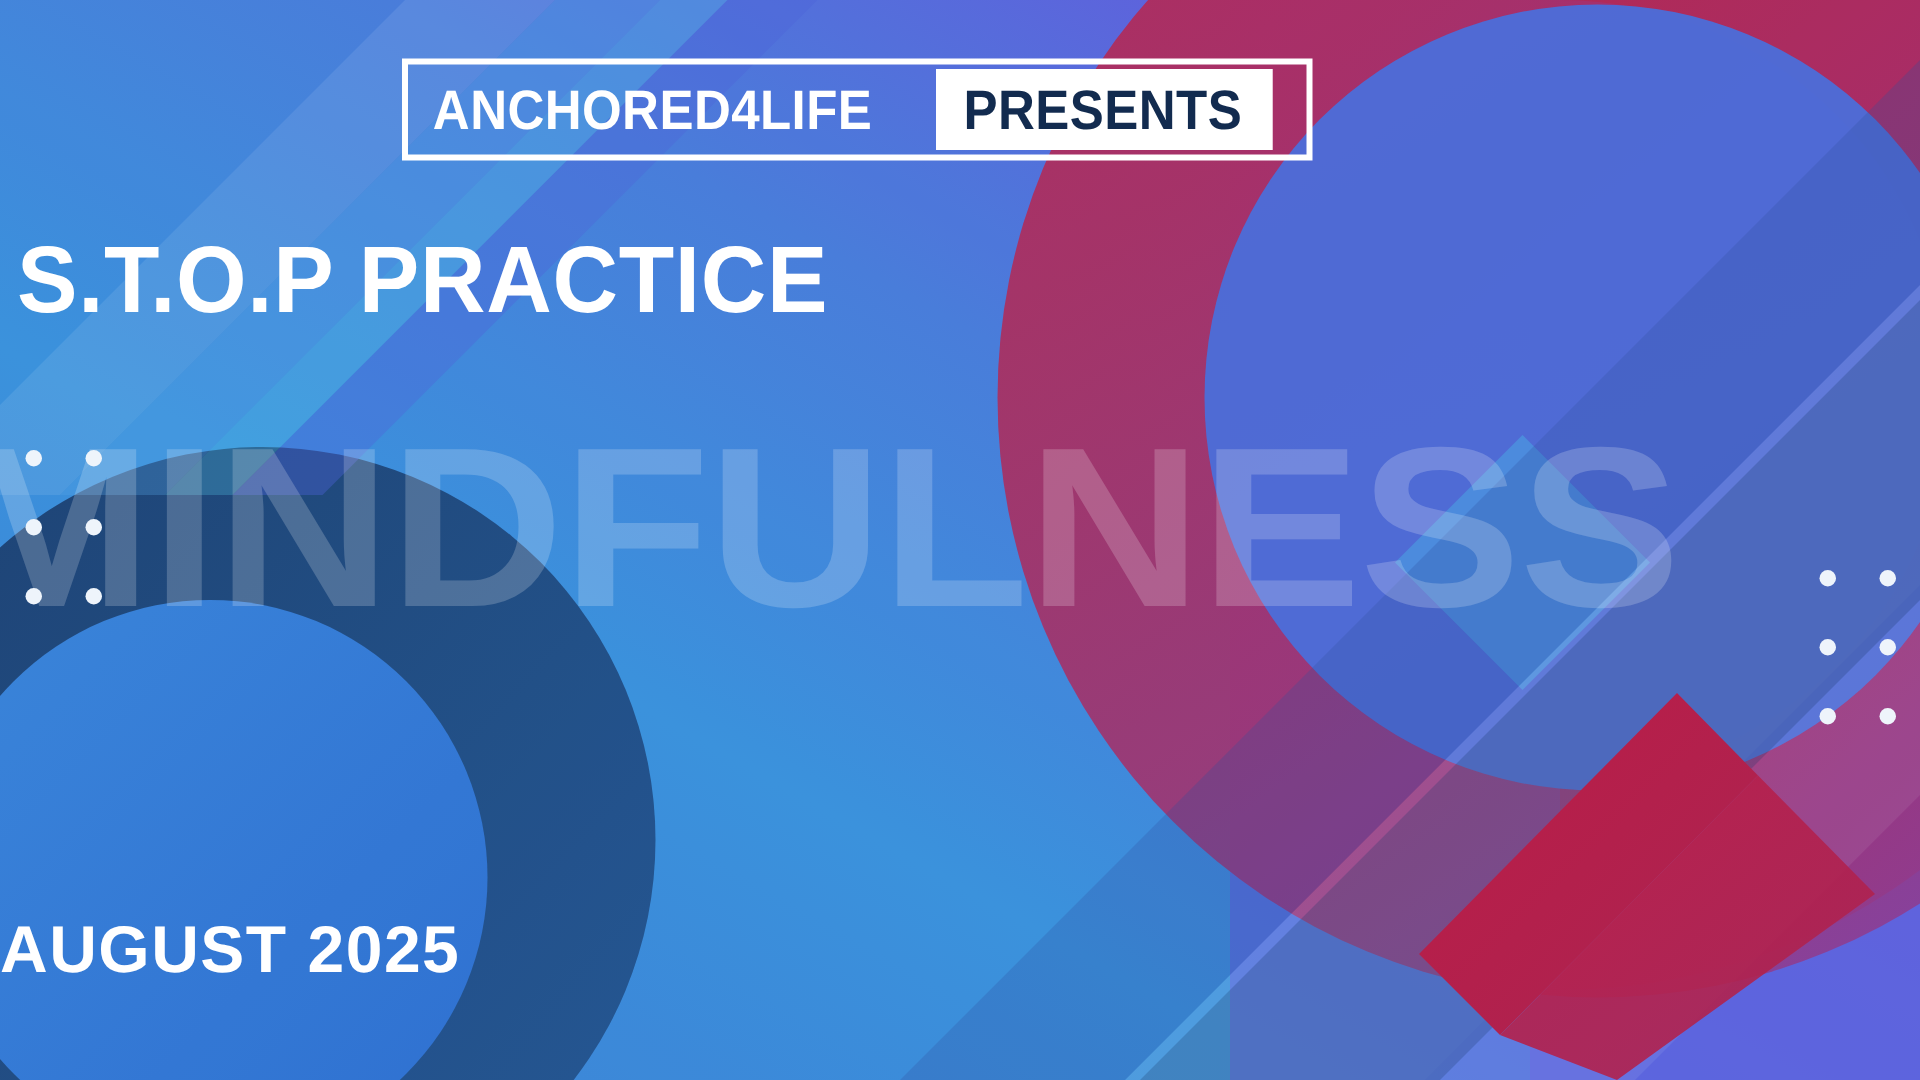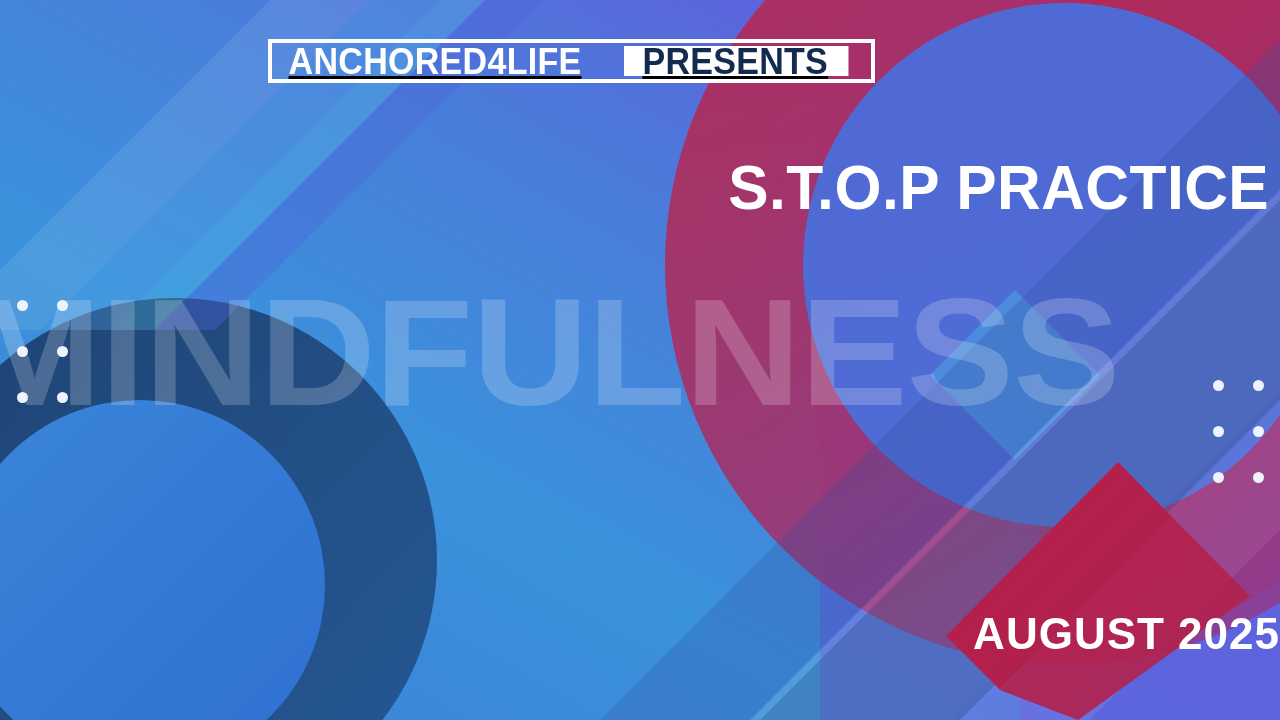--- a/index.html
+++ b/index.html
@@ -37,24 +37,23 @@
     height: 720px;
   }
 
   
   .presenter-bar {
     position: absolute;
     left: 268px;
     top: 39px;
     display: flex;
     align-items: stretch;
-    height: 44px;
+    height: 68px;
     border: 4px solid #ffffff;
     box-sizing: border-box;
-    text-decoration: underline;
   }
   .presenter-name {
     display: flex;
     align-items: center;
     padding: 0 16px 0 18px;
     font-size: 37px;
     font-weight: bold;
     letter-spacing: 0.3px;
     color: #ffffff;
     transform: scaleX(0.92);
@@ -77,21 +76,21 @@
     white-space: nowrap;
     line-height: 1;
   }
 
   
   .main-title {
     position: absolute;
     left: 0;
     right: 0;
     top: 112px;
-    text-align: right;
+    text-align: left;
     color: #ffffff;
     font-size: 63px;
     font-weight: bold;
     letter-spacing: 0.5px;
     line-height: 1.05;
     white-space: nowrap;
   }
   .main-title span {
     display: inline-block;
     transform: scaleX(0.96);
@@ -115,21 +114,21 @@
     display: inline-block;
     transform: scaleX(1.06);
   }
 
   
   .date-line {
     position: absolute;
     left: 0;
     right: 0;
     top: 612px;
-    text-align: right;
+    text-align: left;
     color: #ffffff;
     font-size: 44px;
     font-weight: bold;
     letter-spacing: 1px;
     line-height: 1;
     white-space: nowrap;
   }
   .date-line span { display: inline-block; }
 
   

